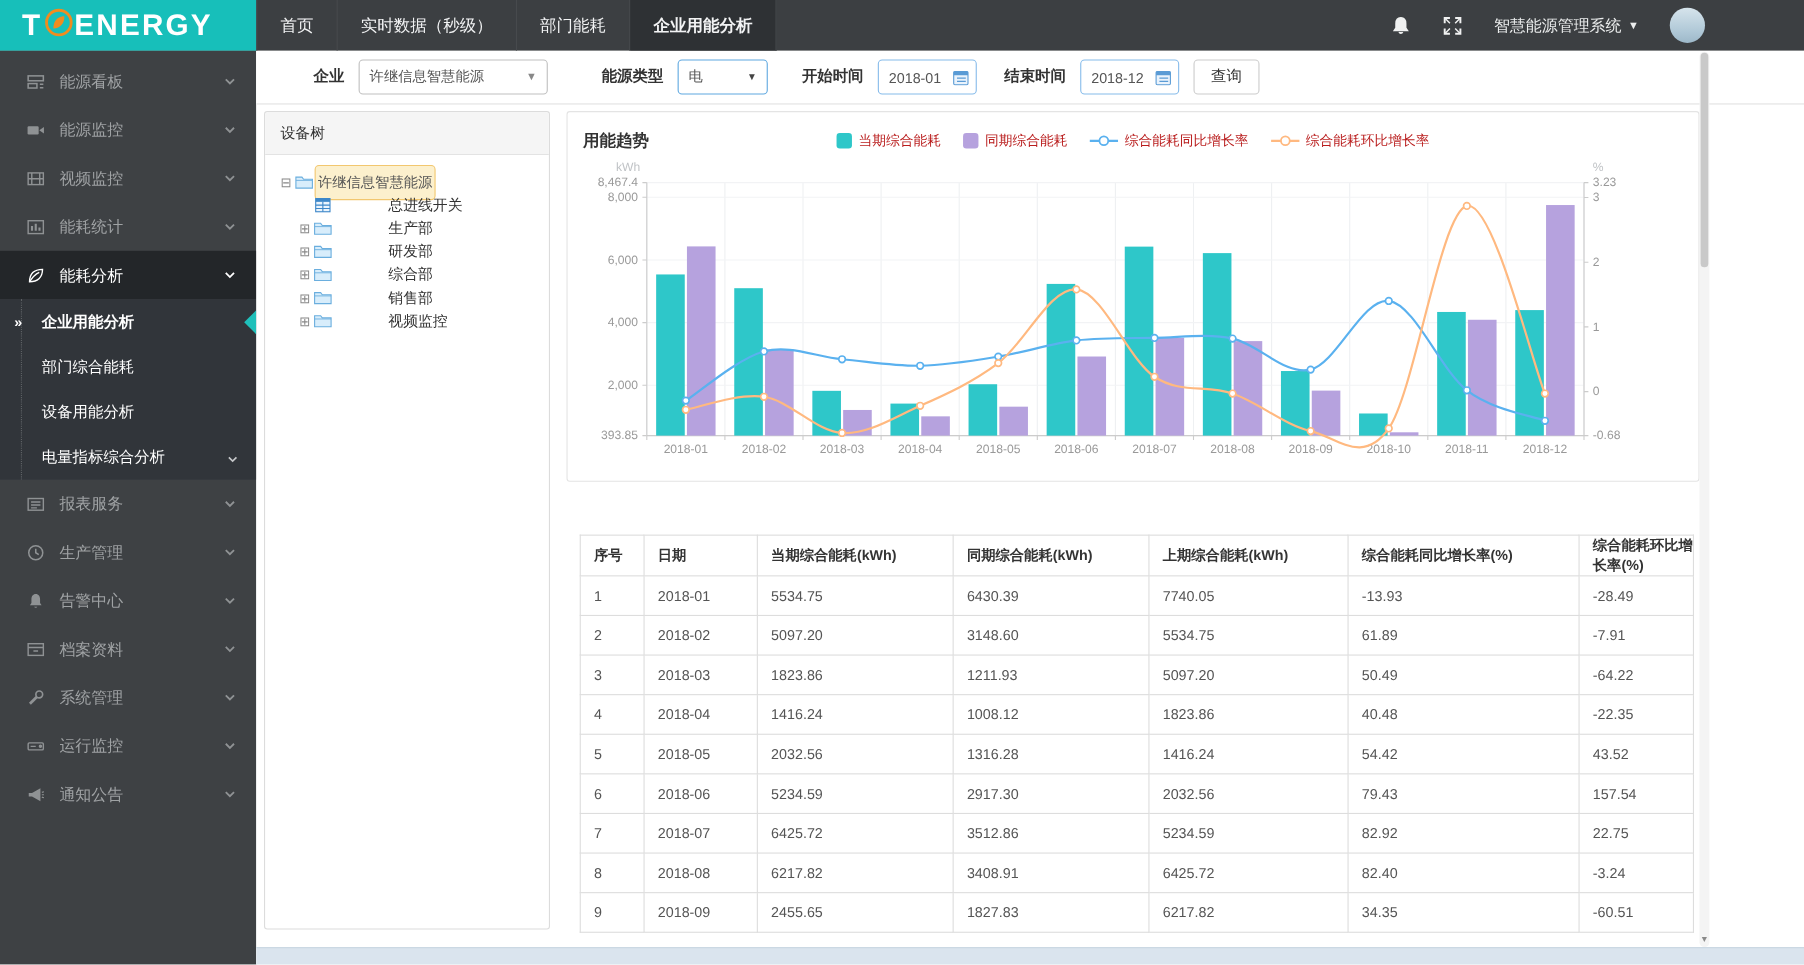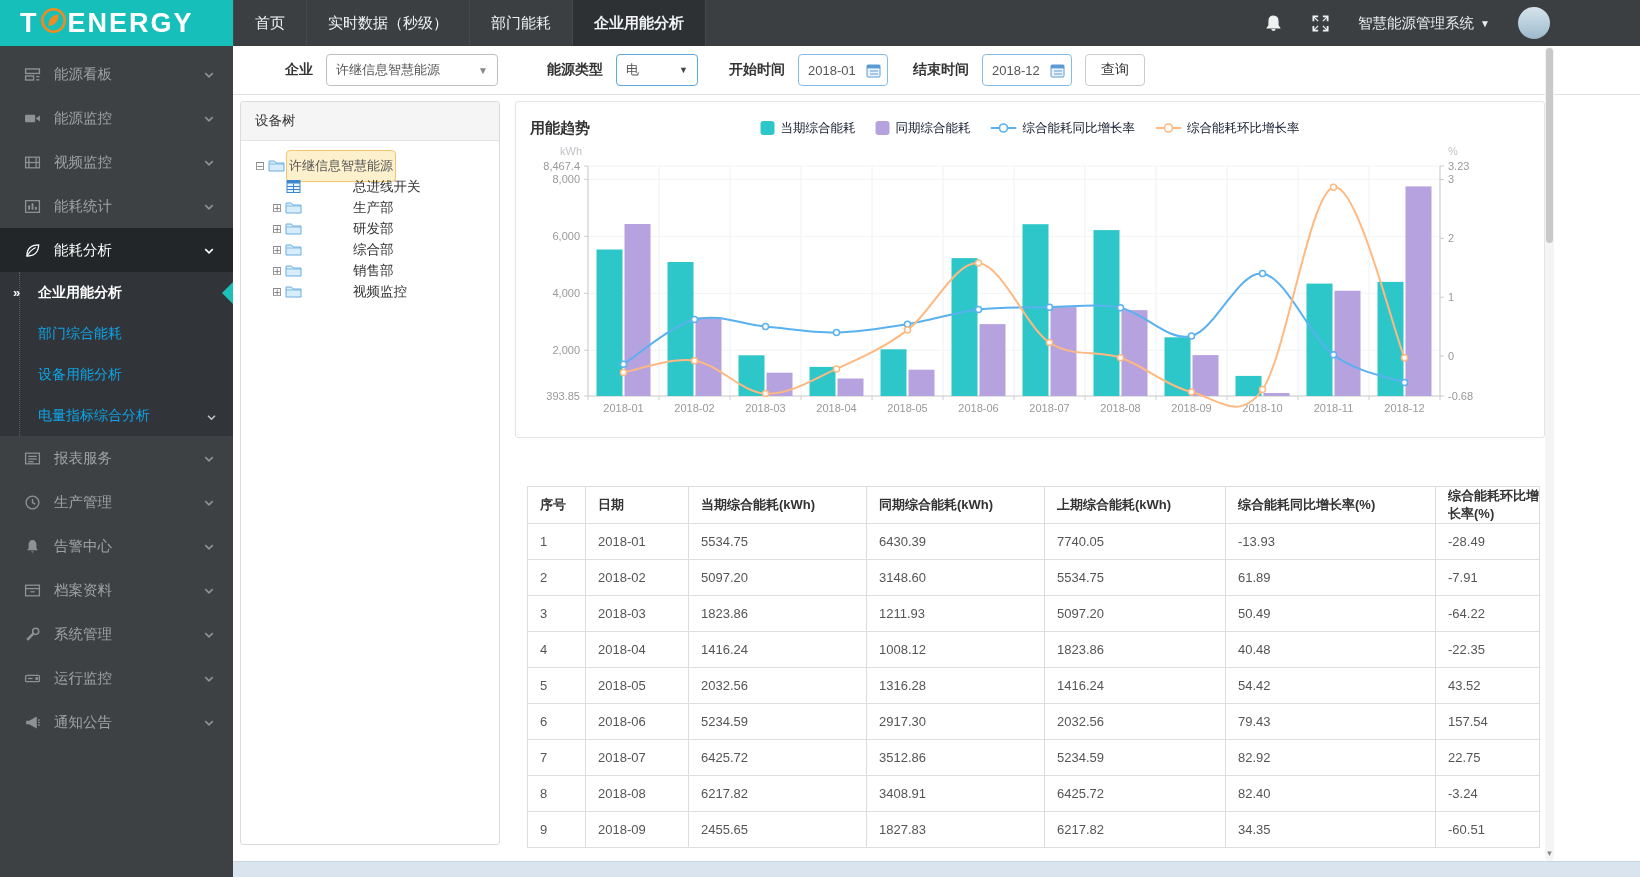--- a/index.html
+++ b/index.html
@@ -25,21 +25,21 @@
   .side-item{height:44px;display:flex;align-items:center;padding:0 18px 0 24px;color:#9fa2a4;font-size:14.5px;gap:13px;cursor:pointer;}
   .side-item .icn{width:17px;height:17px;color:#8f9294;flex:none;}
   .side-item .icn svg{width:100%;height:100%;}
   .side-item .lbl{flex:1;}
   .side-item .chev{width:12px;height:12px;color:#8f9294;}
   .side-item .chev svg{width:100%;height:100%;}
   .side-item.hdr-active{background:#232629;color:#fff;}
   .side-item.hdr-active .icn,.side-item.hdr-active .chev{color:#fff;}
   .submenu{background:#31353a;position:relative;}
   .submenu:before{content:"";position:absolute;left:19px;top:0;bottom:0;border-left:1px dotted #5d6164;}
-  .sub-item{height:41px;display:flex;align-items:center;padding-left:38px;padding-right:16px;color:#0ea5e9;font-size:14px;position:relative;cursor:pointer;}
+  .sub-item{height:41px;display:flex;align-items:center;padding-left:38px;padding-right:16px;color:#ffffff;font-size:14px;position:relative;cursor:pointer;}
   .sub-item .mark{position:absolute;left:13px;color:#fff;font-size:13px;}
   .sub-item.cur{color:#fff;font-weight:bold;}
   .sub-item.cur:after{content:"";position:absolute;right:0;top:50%;margin-top:-11px;border:11px solid transparent;border-right:11px solid #1fc0ba;border-left-width:0;}
   .sub-item .chev{margin-left:auto;width:11px;height:11px;color:#c6c8ca;}
   .sub-item .chev svg{width:100%;height:100%;}
   
   .content{position:absolute;top:46px;left:233px;right:0;bottom:0;background:#fff;}
   .filterbar{height:48px;border-bottom:1px solid #e2e2e2;display:flex;align-items:center;gap:13px;padding-left:52px;background:#fff;}
   .flabel{font-size:14px;font-weight:bold;color:#333;}
   .sel{height:32px;border:1px solid #bfbfbf;border-radius:4px;display:flex;align-items:center;padding:0 9px;font-size:13px;color:#555;background:#fff;box-sizing:border-box;cursor:pointer;}
@@ -62,21 +62,21 @@
   .node-icn{width:17px;height:15px;margin:0 3px 0 1px;flex:none;}
   .node-icn svg{width:100%;height:100%;}
   .node-label{white-space:nowrap;margin-left:48px;}
   .node-label.sel{background:#fcf0cd;border:1px solid #f2c76f;padding:0 2px;margin-left:-2px;}
   
   .right-col{position:absolute;left:282px;top:6px;width:1030px;bottom:0;}
   .chart-card{height:337px;border:1px solid #e4e4e4;border-radius:3px;background:#fff;box-sizing:border-box;padding:10px 14px 0;}
   .chart-head{height:32px;display:flex;align-items:center;position:relative;}
   .chart-title{font-size:15px;font-weight:bold;color:#333;}
   .legend{position:absolute;left:50%;transform:translateX(-50%);display:flex;align-items:center;gap:20px;white-space:nowrap;}
-  .leg-item{display:flex;align-items:center;gap:6px;font-size:12.5px;color:#0f172a;cursor:pointer;}
+  .leg-item{display:flex;align-items:center;gap:6px;font-size:12.5px;color:#b91c1c;cursor:pointer;}
   .leg-sw{width:14px;height:14px;border-radius:3px;display:inline-block;}
   svg text{font-family:"Liberation Sans","DejaVu Sans",sans-serif;}
   
   .data-table{position:absolute;top:385px;left:12px;width:1013px;border-collapse:collapse;background:#fff;}
   .data-table th,.data-table td{border:1px solid #ddd;height:35px;padding:0 0 0 12px;font-size:13px;color:#555;text-align:left;font-weight:normal;}
   .data-table th{color:#333;font-weight:bold;height:36px;}
   .data-table th:nth-child(1),.data-table td:nth-child(1){width:45px;}
   .data-table th:nth-child(2),.data-table td:nth-child(2){width:90px;}
   .data-table th:nth-child(3),.data-table td:nth-child(3){width:165px;}
   .data-table th:nth-child(4),.data-table td:nth-child(4){width:165px;}

